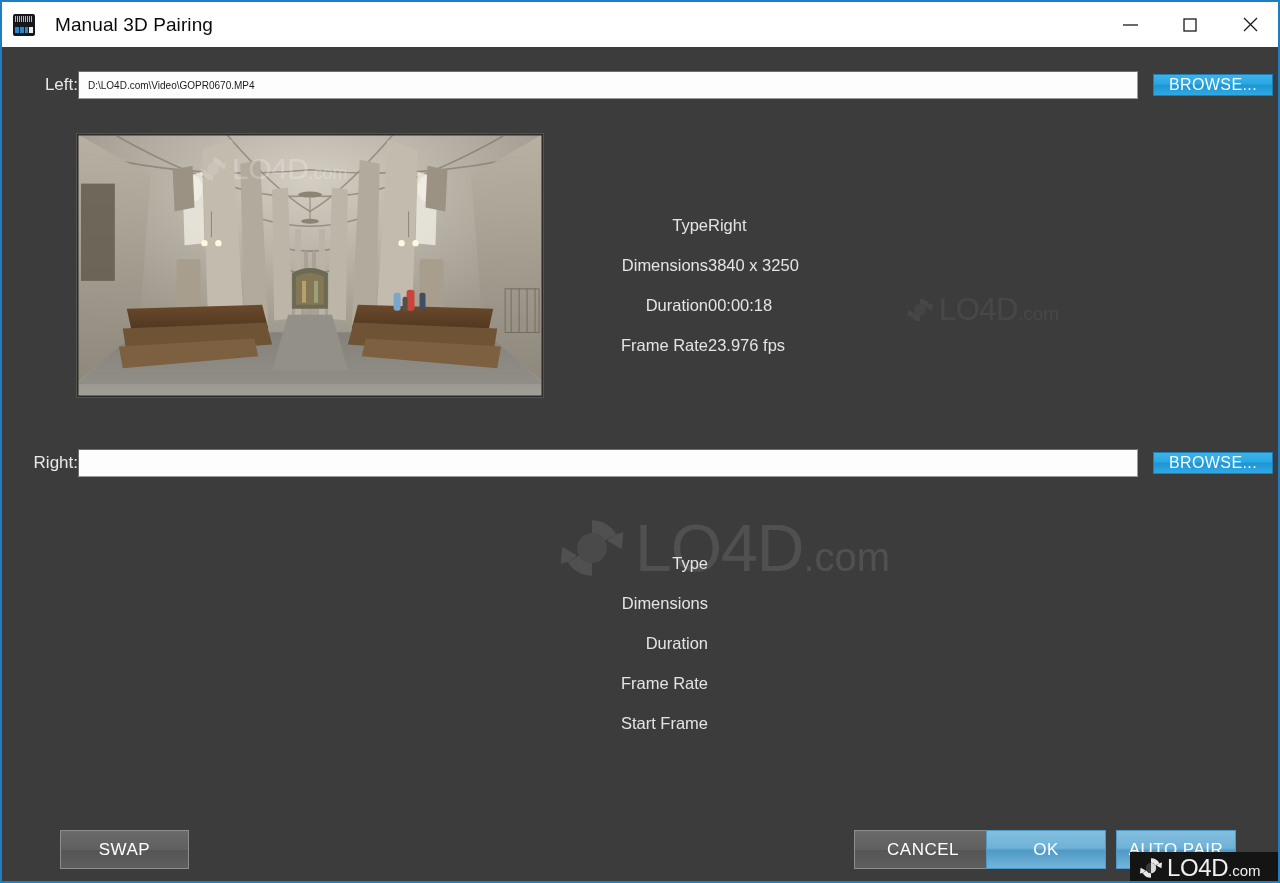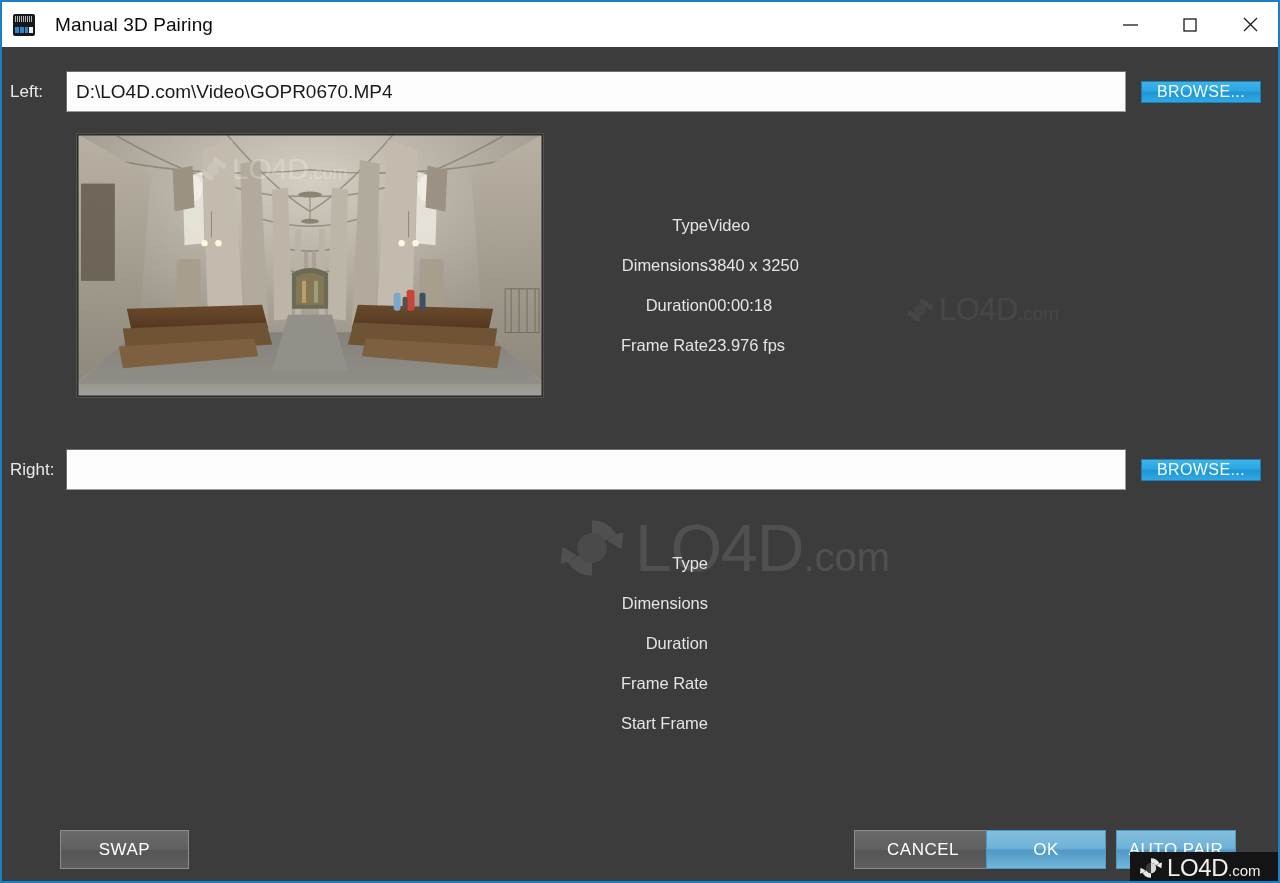--- a/index.html
+++ b/index.html
@@ -53,27 +53,27 @@
     width: 60px; height: 47px; display: flex;
     align-items: center; justify-content: center;
     background: transparent; border: none; cursor: default;
   }
   .win-btn svg { display: block; }
 
   
   .field-row { position: absolute; display: flex; align-items: center; }
   .field-label {
     color: #e9e9e9; font-size: 17px; width: 56px;
-    text-align: left; flex: none;
+    text-align: right; flex: none; margin-left: 12px;
   }
   .path-input {
-    height: 41px; background: #fdfdfd;
+    height: 28px; background: #fdfdfd;
     border: 1px solid #9a9a9a;
     border-top-color: #6e6e6e; border-left-color: #6e6e6e;
-    color: #1a1a1a; font-size: 19px;
+    color: #1a1a1a; font-size: 10px;
     font-family: "Liberation Sans", sans-serif;
     padding: 0 9px; outline: none;
   }
   .browse-btn {
     width: 120px; height: 22px; flex: none;
     background: linear-gradient(180deg,#3fb3ea 0%,#29a6e2 45%,#1f95d3 52%,#2fa9e6 100%);
     border: 1px solid #1b7fb5;
     color: #f3fbff; font-size: 16px; letter-spacing: .4px;
     font-family: "Liberation Sans", sans-serif;
     display: flex; align-items: center; justify-content: center;
@@ -305,21 +305,21 @@
       <circle cx="20" cy="20" r="8" fill="#ffffff" opacity=".55"></circle>
     </svg>
     <div class="wm-text" style="margin-left:4px;">
       <span class="big">LO4D</span><span class="small">.com</span>
     </div>
   </div>
 
   <div class="meta-block" style="left:583px; top:205px;">
     <div class="meta-row">
       <div class="meta-key">Type</div>
-      <div class="meta-val">Video</div>
+      <div class="meta-val">Right</div>
     </div>
     <div class="meta-row">
       <div class="meta-key">Dimensions</div>
       <div class="meta-val">3840 x 3250</div>
     </div>
     <div class="meta-row">
       <div class="meta-key">Duration</div>
       <div class="meta-val">00:00:18</div>
     </div>
     <div class="meta-row">

